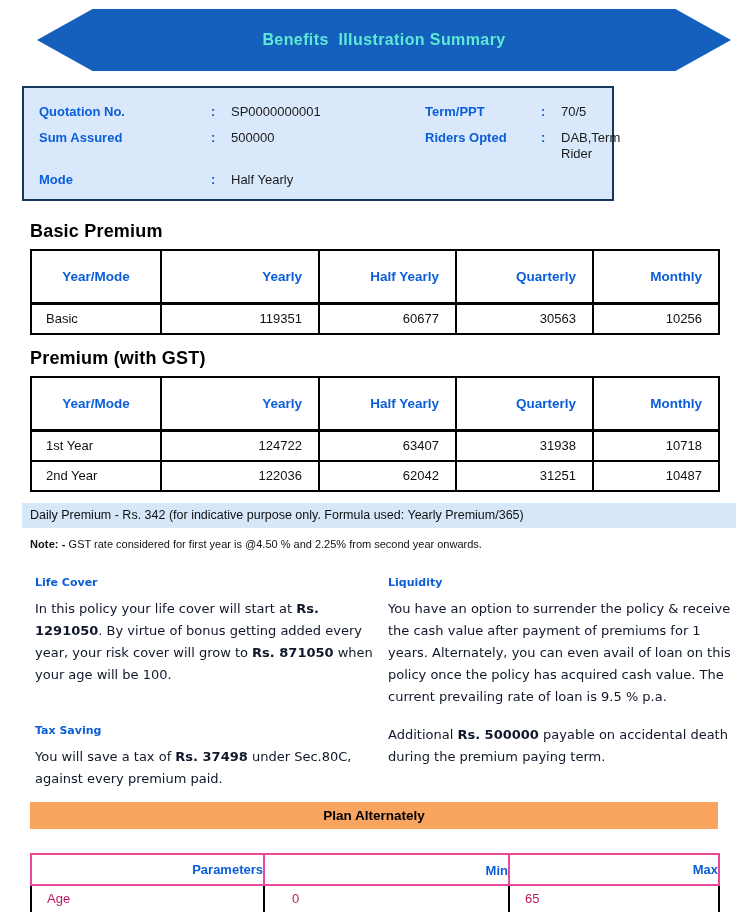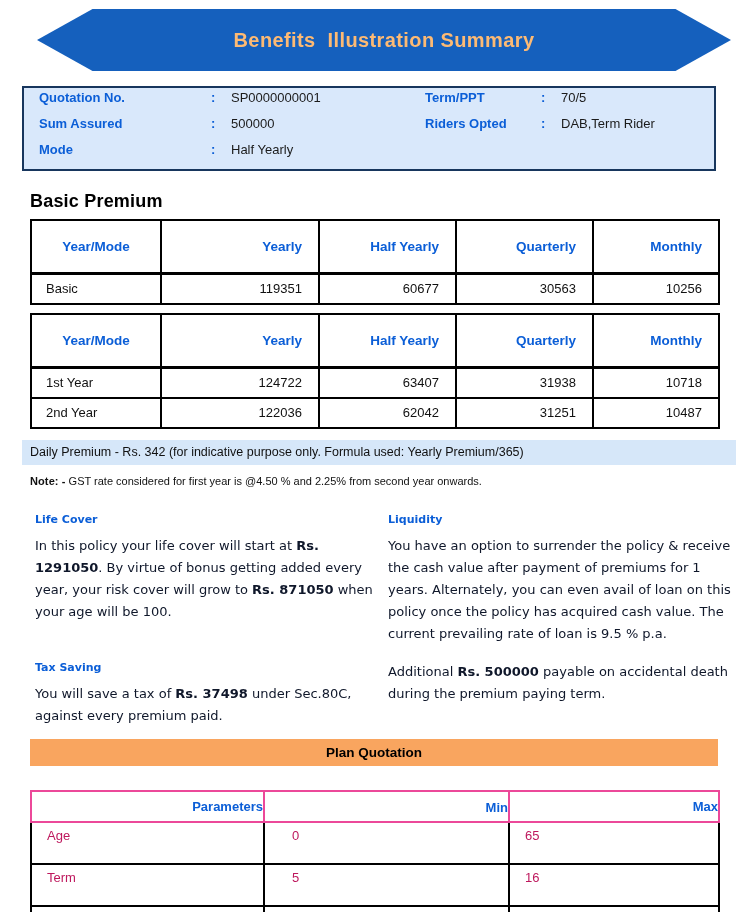--- a/index.html
+++ b/index.html
@@ -9,28 +9,28 @@
   }
   
   .banner-wrap{margin:9px 0 0 37px;width:694px;height:62px;}
   .banner{
     width:100%;height:100%;
     background:var(--banner-blue,#1560bd);
     clip-path:polygon(0 50%,8% 0,92% 0,100% 50%,92% 100%,8% 100%);
     display:flex;align-items:center;justify-content:center;
   }
   .banner-title{
-    color:#fdba74;font-weight:bold;font-size:20px;letter-spacing:.4px;white-space:pre;
+    color:#5eead4;font-weight:bold;font-size:16px;letter-spacing:.4px;white-space:pre;
   }
   
   .quote-box{
-    margin:15px 0 0 22px;width:694px;box-sizing:border-box;
+    margin:15px 0 0 22px;width:592px;box-sizing:border-box;
     border:2.5px solid var(--quote-box-border,#17365d);
     background:var(--quote-box-bg,#d9e8fb);
-    padding:2px 0 11px 15px;
+    padding:16px 0 11px 15px;
   }
   .qgrid{
     display:grid;grid-template-columns:172px 20px 194px 116px 20px auto;
     row-gap:10px;font-size:13px;line-height:16px;align-items:baseline;
   }
   .qlabel{font-weight:bold;color:var(--label-blue,#0b5ed7);}
   .qcolon{font-weight:bold;color:var(--label-blue,#0b5ed7);}
   .qvalue{color:#1b1b1b;}
   
   .sec-heading{
@@ -155,20 +155,21 @@
       <tr>
         <td class="first">Basic</td>
         <td>119351</td>
         <td>60677</td>
         <td>30563</td>
         <td>10256</td>
       </tr>
     </tbody>
   </table>
 
+  <div class="sec-heading second">Premium (with GST)</div>
   <table class="ptable">
     <colgroup>
         <col style="width:130px">
         <col style="width:158px">
         <col style="width:137px">
         <col style="width:137px">
         <col style="width:126px">
       </colgroup>
     <thead>
       <tr>
@@ -217,21 +218,21 @@
       <div class="btitle">Tax Saving</div>
       <div class="btext"><span>You will save a tax of </span><b>Rs. 37498</b><span> under Sec.80C, against every premium paid.</span></div>
     </div>
 
     <div class="benefit">
       <div class="btext"><span>Additional </span><b>Rs. 500000</b><span> payable on accidental death during the premium paying term.</span></div>
     </div>
 
   </div>
 
-  <div class="plan-banner">Plan Quotation</div>
+  <div class="plan-banner">Plan Alternately</div>
 
   <table class="params">
     <colgroup>
         <col style="width:233px">
         <col style="width:245px">
         <col style="width:210px">
       </colgroup>
     <thead>
       <tr>
         <th>Parameters</th>

